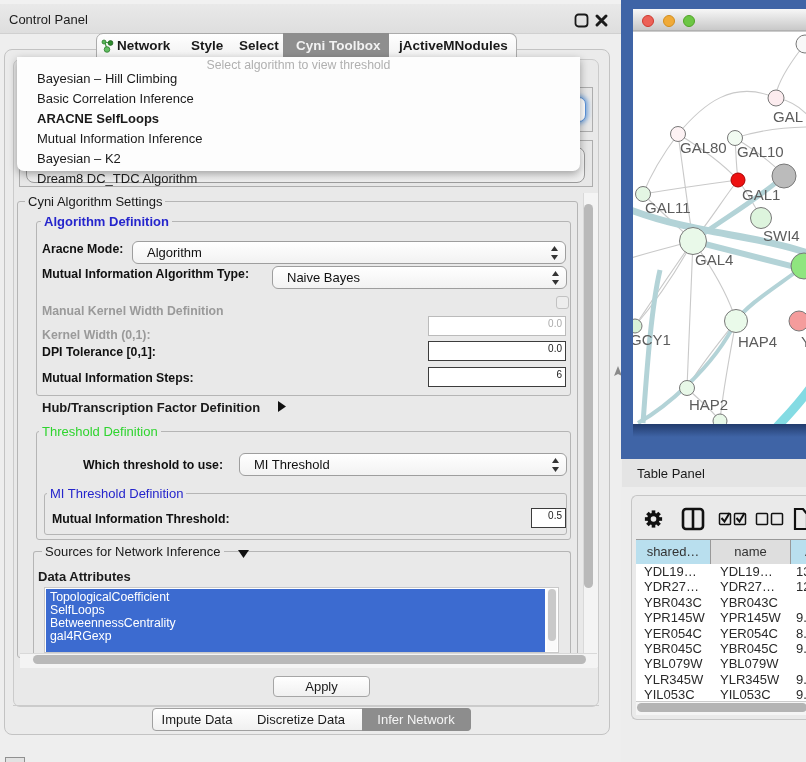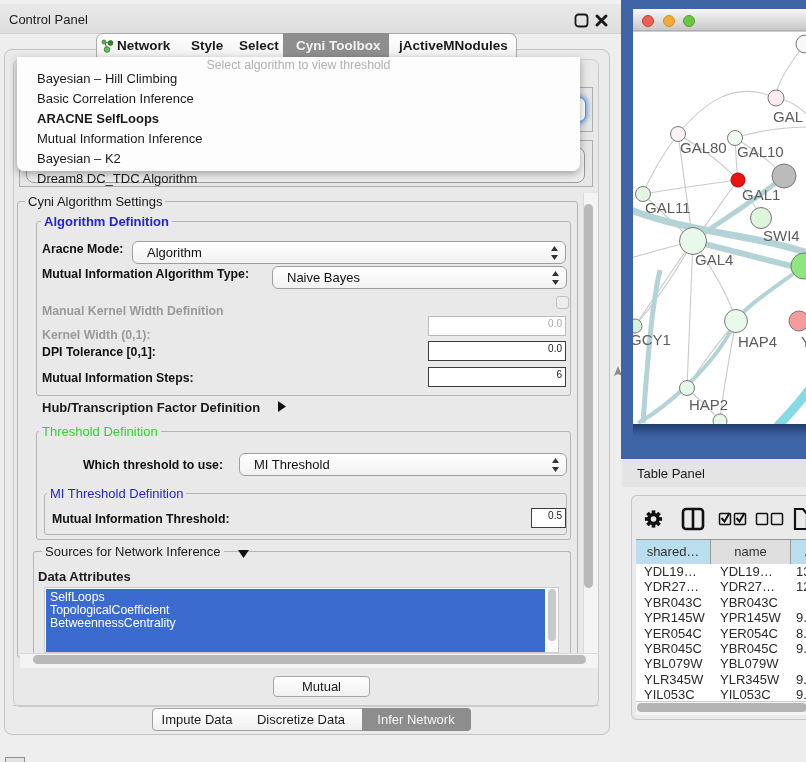--- a/index.html
+++ b/index.html
@@ -113,34 +113,35 @@
 
 <div class="frame" style="left:33px;top:551px;width:536px;height:110px;border-bottom:none;border-radius:3px 3px 0 0;">
   <span class="ftitle" style="left:8px;">Sources for Network Inference</span>
 </div>
 <svg class="abs" style="left:237px;top:549px;" width="13" height="10" viewBox="0 0 13 10">
     <path d="M1 1 L12 1 L6.5 9 Z" fill="#111"></path>
   </svg>
 <div class="abs" style="left:38px;top:569px;font-size:13px;font-weight:bold;">Data Attributes</div>
 <div class="abs" style="left:44px;top:587px;width:513px;height:64px;border:1px solid #c9c9c9;background:#fff;overflow:hidden;">
   <div style="position:absolute;left:1px;top:1px;width:499px;height:70px;background:#3c6bd0;color:#fff;font-size:12.3px;">
+    <div style="padding:1px 0 0 4px;height:12px;">TopologicalCoefficient</div>
     <div style="padding:1px 0 0 4px;height:12px;">SelfLoops</div>
-    <div style="padding:1px 0 0 4px;height:12px;">TopologicalCoefficient</div>
     <div style="padding:1px 0 0 4px;height:12px;">BetweennessCentrality</div>
+    <div style="padding:1px 0 0 4px;height:12px;">gal4RGexp</div>
   </div>
   <div style="position:absolute;right:1px;top:1px;width:10px;height:62px;background:#fafafa;"></div>
   <div style="position:absolute;right:2px;top:1px;width:8px;height:52px;background:#c9c9c9;border-radius:4px;"></div>
 </div>
 
 <div class="abs" style="left:583px;top:193px;width:14px;height:474px;background:#f4f4f4;border-left:1px solid #d9d9d9;"></div>
 <div class="abs" style="left:584px;top:204px;width:9px;height:384px;background:#b9b9b9;border-radius:5px;"></div>
 <div class="abs" style="left:20px;top:653px;width:577px;height:14px;background:#f4f4f4;border-top:1px solid #d9d9d9;"></div>
 <div class="abs" style="left:33px;top:655px;width:553px;height:9px;background:#b9b9b9;border-radius:5px;"></div>
 
-<div class="abs" style="left:273px;top:676px;width:95px;height:19px;border:1px solid #a6a6a6;border-radius:4px;background:linear-gradient(#ffffff,#f0f0f0);text-align:center;font-size:13px;line-height:19px;">Mutual</div>
+<div class="abs" style="left:273px;top:676px;width:95px;height:19px;border:1px solid #a6a6a6;border-radius:4px;background:linear-gradient(#ffffff,#f0f0f0);text-align:center;font-size:13px;line-height:19px;">Apply</div>
 
 <div class="abs" style="left:13px;top:705px;width:586px;height:0;border-top:1px solid #cbcbcb;"></div>
 
 <div class="abs" style="left:152px;top:708px;height:21px;">
   <div style="position:absolute;left:0;width:88px;height:21px;border:1px solid #a0a0a0;border-radius:4px 0 0 4px;background:linear-gradient(#ffffff,#f0f0f0);text-align:center;font-size:13px;line-height:21px;">Impute Data</div>
   <div style="position:absolute;left:88px;width:122px;height:21px;border:1px solid #a0a0a0;border-left:none;background:linear-gradient(#ffffff,#f0f0f0);text-align:center;font-size:13px;line-height:21px;">Discretize Data</div>
   <div style="position:absolute;left:210px;width:108px;height:21px;border:1px solid #8d8d8d;border-left:none;border-radius:0 4px 4px 0;background:#8d8d8d;color:#f5f5f5;text-align:center;font-size:13px;line-height:21px;">Infer Network</div>
 </div>
 
 <div class="abs" style="left:5px;top:757px;width:18px;height:10px;border:1.5px solid #909090;background:#e2e2e2;"></div>

